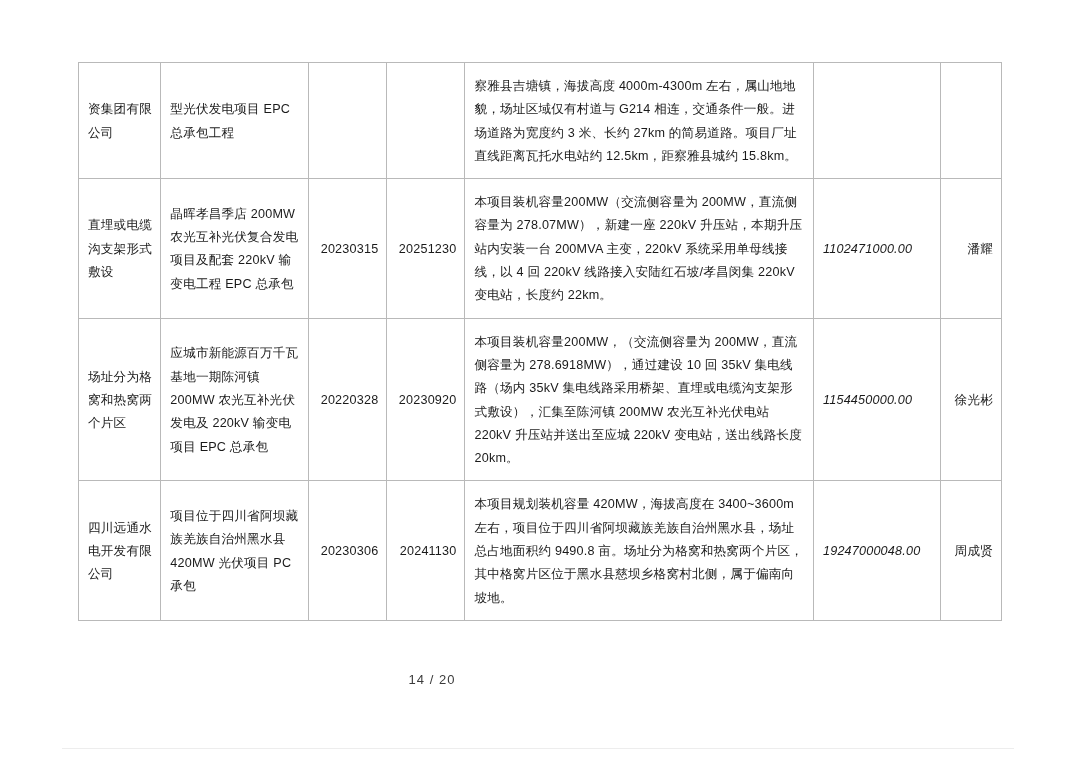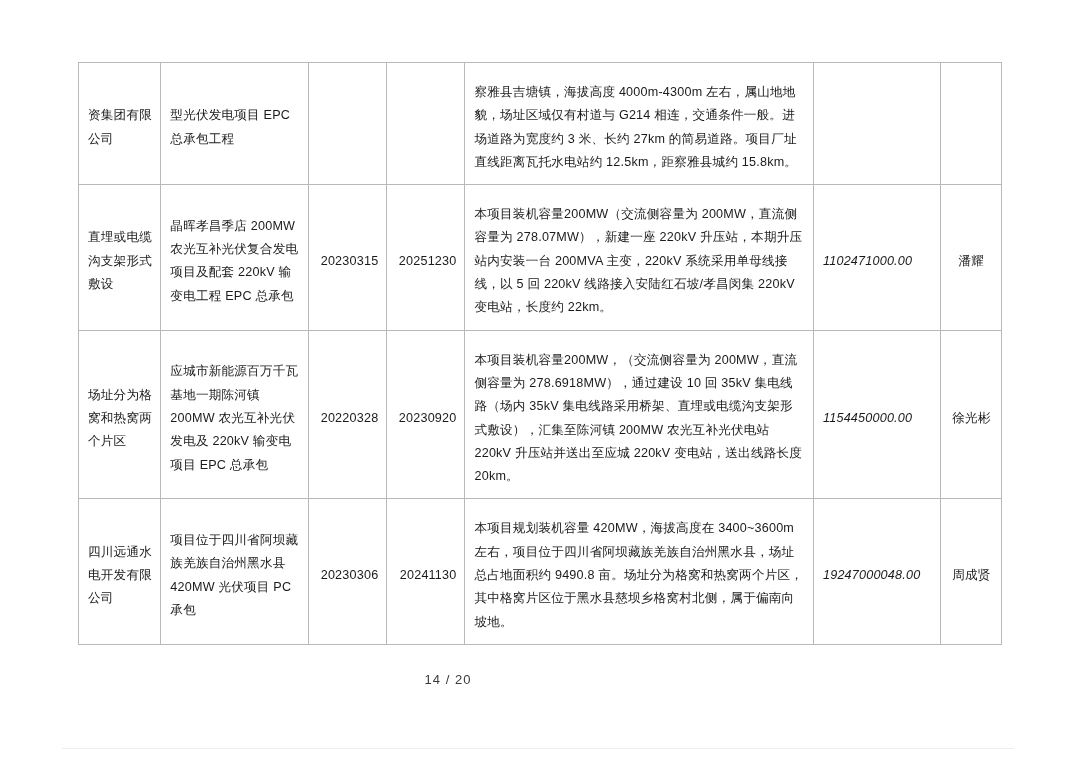--- a/index.html
+++ b/index.html
@@ -27,21 +27,21 @@
     position: absolute;
     left: 78px;
     top: 62px;
     width: 924px;
     border-collapse: collapse;
     table-layout: fixed;
   }
   .doc-table td {
     border: 1px solid #b9b9b9;
     vertical-align: top;
-    padding: 18px 8px 10px 9px;
+    padding: 12px 8px 10px 9px;
     font-size: 12.6px;
     line-height: 1.85;
     letter-spacing: 0.2px;
     word-break: break-word;
   }
   .col-a { width: 78px; }
   .col-b { width: 140px; }
   .col-c { width: 74px; }
   .col-d { width: 74px; }
   .col-e { width: 330px; }
@@ -56,32 +56,31 @@
     vertical-align: middle;
     margin-top: 32px;
   }
   td.num {
     vertical-align: middle;
     text-align: left;
     font-style: italic;
   }
   td.name {
     vertical-align: middle;
-    text-align: center;
+    text-align: right;
   }
   .page-number {
     position: absolute;
     left: 0;
     top: 672px;
     width: 864px;
     text-align: center;
     font-size: 13px;
     color: #3b3b3b;
     letter-spacing: 1px;
-    margin-left: 16px;
   }
   .footer-rule {
     position: absolute;
     left: 62px;
     top: 748px;
     width: 952px;
     height: 1px;
     background: #ededed;
   }
 </style>
@@ -108,21 +107,21 @@
         <td class="center-mid"></td>
         <td>察雅县吉塘镇，海拔高度 4000m-4300m 左右，属山地地貌，场址区域仅有村道与 G214 相连，交通条件一般。进场道路为宽度约 3 米、长约 27km 的简易道路。项目厂址直线距离瓦托水电站约 12.5km，距察雅县城约 15.8km。</td>
         <td class="num"></td>
         <td class="name"></td>
       </tr>
       <tr>
         <td class="mid">直埋或电缆沟支架形式敷设</td>
         <td class="mid">晶晖孝昌季店 200MW 农光互补光伏复合发电项目及配套 220kV 输变电工程 EPC 总承包</td>
         <td class="center-mid">20230315</td>
         <td class="center-mid">20251230</td>
-        <td>本项目装机容量200MW（交流侧容量为 200MW，直流侧容量为 278.07MW），新建一座 220kV 升压站，本期升压站内安装一台 200MVA 主变，220kV 系统采用单母线接线，以 5 回 220kV 线路接入安陆红石坡/孝昌闵集 220kV 变电站，长度约 22km。</td>
+        <td>本项目装机容量200MW（交流侧容量为 200MW，直流侧容量为 278.07MW），新建一座 220kV 升压站，本期升压站内安装一台 200MVA 主变，220kV 系统采用单母线接线，以 4 回 220kV 线路接入安陆红石坡/孝昌闵集 220kV 变电站，长度约 22km。</td>
         <td class="num">1102471000.00</td>
         <td class="name">潘耀</td>
       </tr>
       <tr>
         <td class="mid">场址分为格窝和热窝两个片区</td>
         <td class="mid">应城市新能源百万千瓦基地一期陈河镇 200MW 农光互补光伏发电及 220kV 输变电项目 EPC 总承包</td>
         <td class="center-mid">20220328</td>
         <td class="center-mid">20230920</td>
         <td>本项目装机容量200MW，（交流侧容量为 200MW，直流侧容量为 278.6918MW），通过建设 10 回 35kV 集电线路（场内 35kV 集电线路采用桥架、直埋或电缆沟支架形式敷设），汇集至陈河镇 200MW 农光互补光伏电站220kV 升压站并送出至应城 220kV 变电站，送出线路长度 20km。</td>
         <td class="num">1154450000.00</td>

